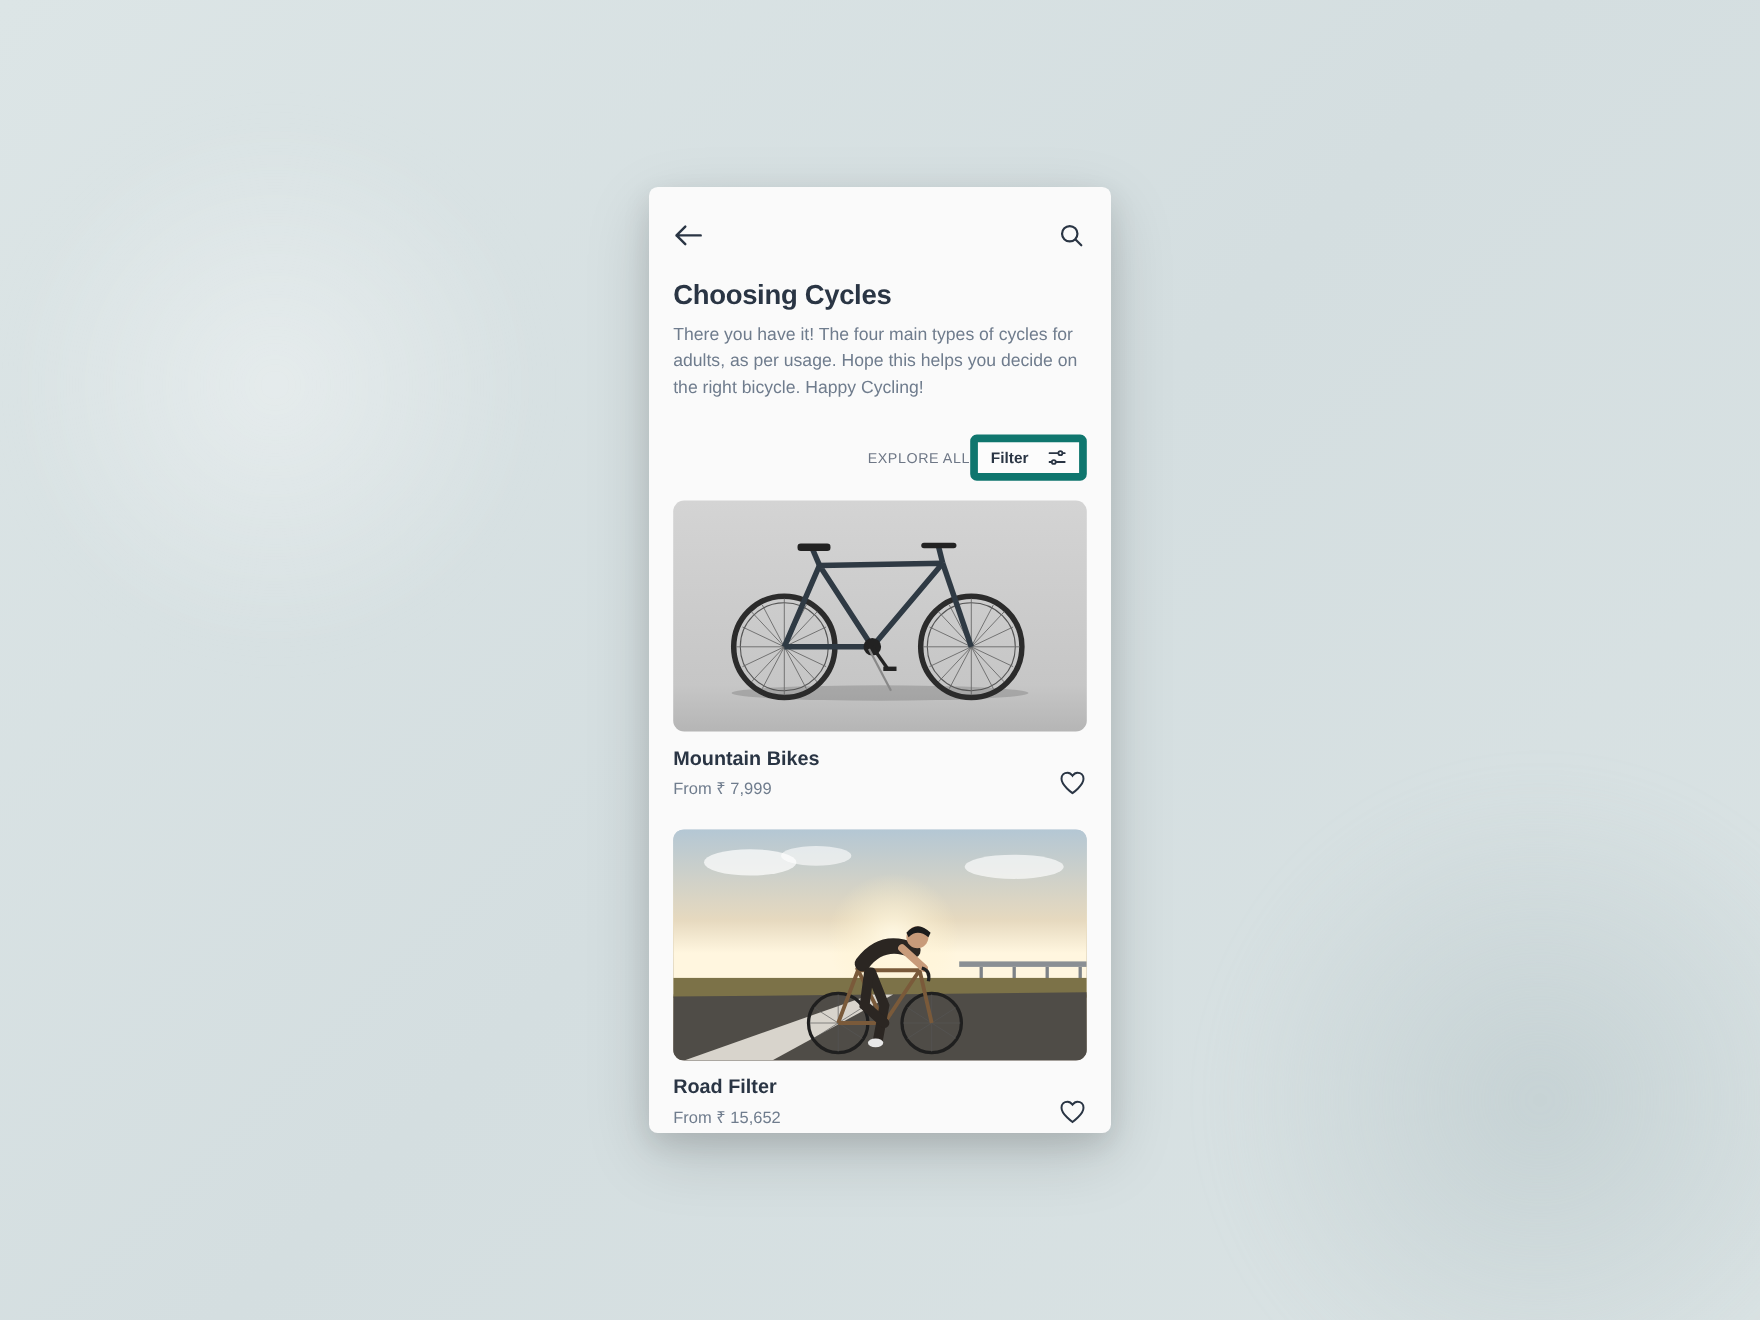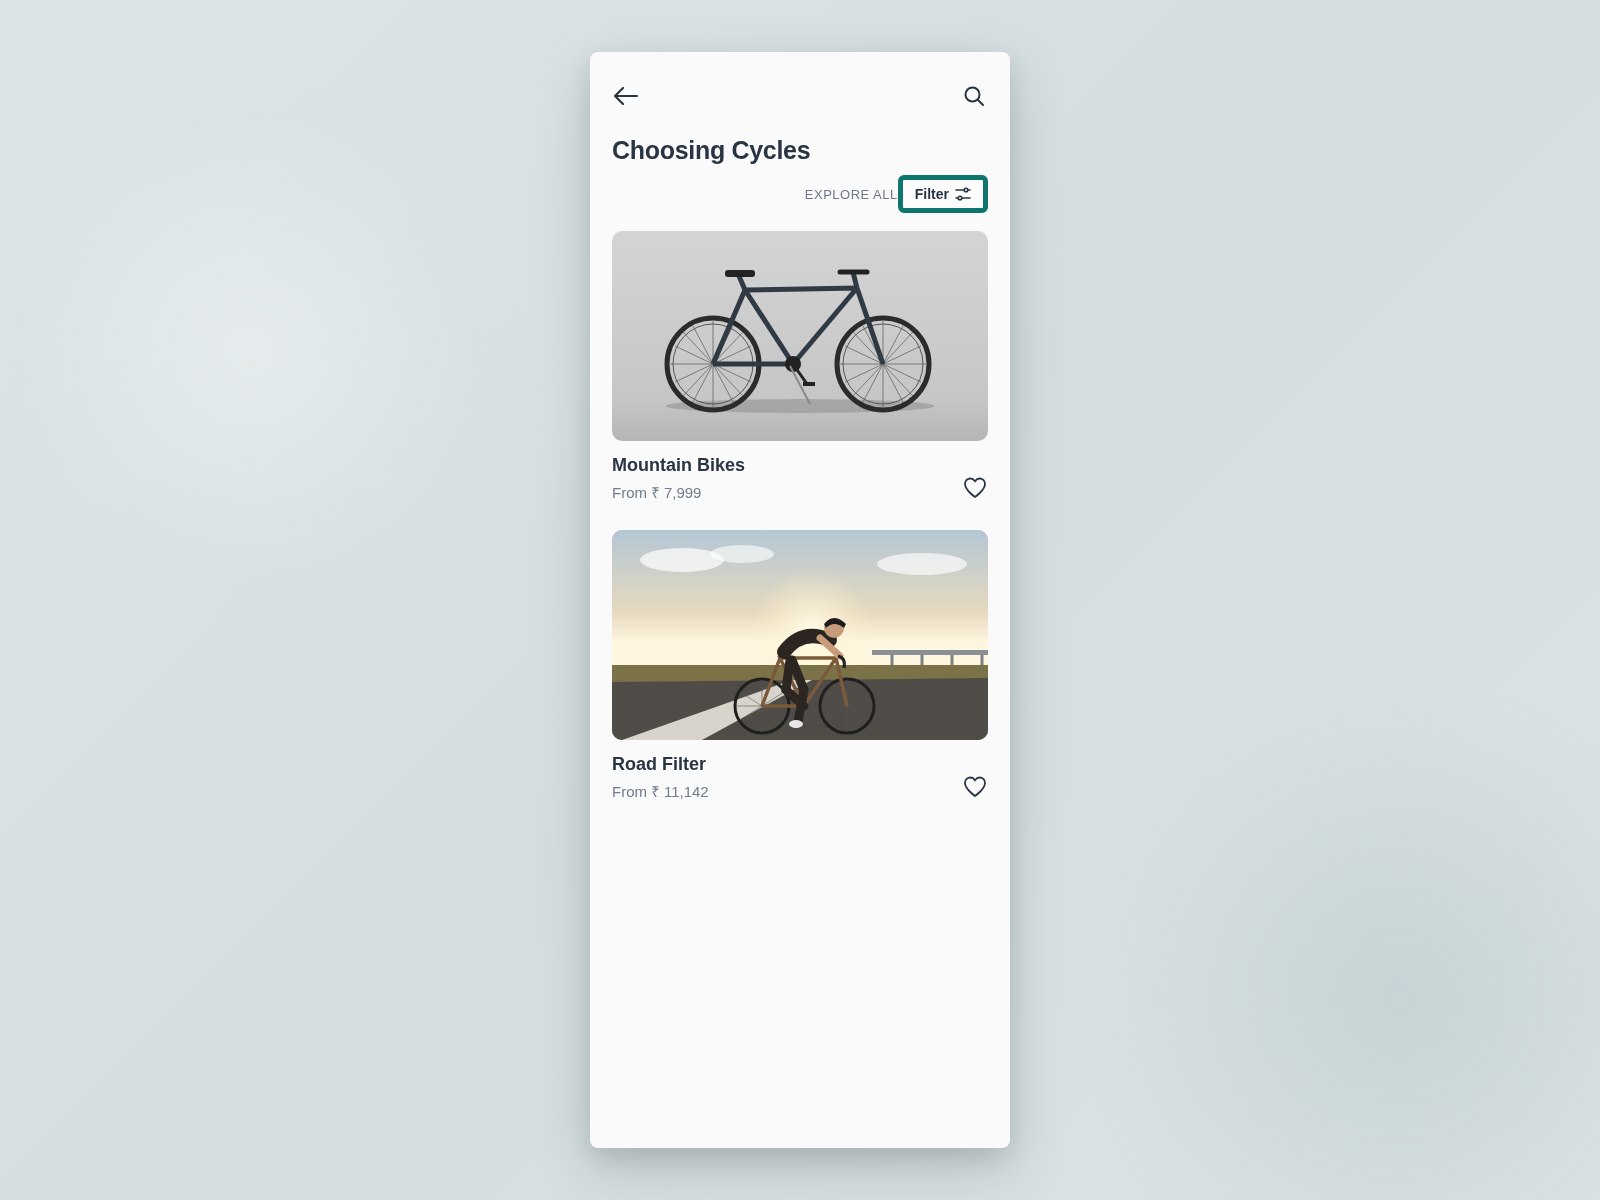--- a/index.html
+++ b/index.html
@@ -8,21 +8,21 @@
       height: 1200px;
       background: linear-gradient(135deg, #dce5e6 0%, #d4dee0 50%, #dae3e4 100%);
       display: flex;
       align-items: center;
       justify-content: center;
       font-family: -apple-system, BlinkMacSystemFont, 'Segoe UI', sans-serif;
       overflow: hidden;
     }
     .phone-frame {
       width: 420px;
-      height: 1096px;
+      height: 860px;
       background: #fafafa;
       border-radius: 8px;
       box-shadow: 0 20px 60px rgba(0,0,0,0.15), 0 10px 25px rgba(0,0,0,0.1);
       padding: 26px 22px;
       overflow: hidden;
       display: flex;
       flex-direction: column;
       position: relative;
     }
     .top-bar {
@@ -56,23 +56,23 @@
       margin-bottom: 18px;
     }
     .section-label {
       font-size: 13px;
       letter-spacing: 0.5px;
       color: #6e7786;
     }
     .filter-btn {
       display: flex;
       align-items: center;
-      gap: 6px;
+      gap: 18px;
       padding: 6px 12px;
-      border: 5px solid #0f766e;
+      border: 7px solid #0f766e;
       border-radius: 6px;
       background: #fcfcfc;
       font-size: 14px;
       font-weight: 600;
       color: #2a3544;
       cursor: pointer;
     }
     .card { margin-bottom: 28px; }
     .card-img {
       width: 100%;
@@ -134,20 +134,21 @@
     </button>
     <button class="search-btn">
       <svg width="22" height="22" viewBox="0 0 22 22" fill="none">
         <circle cx="9.5" cy="9.5" r="7" stroke="#2a3544" stroke-width="2"></circle>
         <path d="M15 15 L20 20" stroke="#2a3544" stroke-width="2" stroke-linecap="round"></path>
       </svg>
     </button>
   </div>
 
   <h1 class="title">Choosing Cycles</h1>
+  <p class="subtitle">There you have it! The four main types of cycles for adults, as per usage. Hope this helps you decide on the right bicycle. Happy Cycling!</p>
 
   <div class="section-row">
     <span class="section-label">EXPLORE ALL</span>
     <button class="filter-btn">
       <span>Filter</span>
       <svg width="16" height="14" viewBox="0 0 16 14" fill="none">
         <line x1="1" y1="3" x2="15" y2="3" stroke="#2a3544" stroke-width="1.6" stroke-linecap="round"></line>
         <circle cx="11" cy="3" r="1.8" fill="#fafafa" stroke="#2a3544" stroke-width="1.6"></circle>
         <line x1="1" y1="11" x2="15" y2="11" stroke="#2a3544" stroke-width="1.6" stroke-linecap="round"></line>
         <circle cx="5" cy="11" r="1.8" fill="#fafafa" stroke="#2a3544" stroke-width="1.6"></circle>
@@ -301,21 +302,21 @@
 
         <circle cx="222" cy="98" r="10" fill="#c89b7a"></circle>
         <path d="M212 94 Q222 82 234 94 L232 98 Q222 90 214 98 Z" fill="#1c1c1c"></path>
 
         <path d="M226 126 Q234 128 232 138" stroke="#222" stroke-width="3" fill="none"></path>
       </svg>
     </div>
     <div class="card-meta">
       <div>
         <div class="card-title">Road Filter</div>
-        <div class="card-price">From ₹ 11,142</div>
+        <div class="card-price">From ₹ 15,652</div>
       </div>
       <button class="heart-btn">
         <svg width="24" height="22" viewBox="0 0 24 22" fill="none">
           <path d="M12 20 C12 20 2 13 2 7 C2 3.5 4.5 1.5 7.5 1.5 C9.5 1.5 11 2.8 12 4.2 C13 2.8 14.5 1.5 16.5 1.5 C19.5 1.5 22 3.5 22 7 C22 13 12 20 12 20 Z" stroke="#2a3544" stroke-width="1.8" fill="none"></path>
         </svg>
       </button>
     </div>
   </div>
 
 </div>

